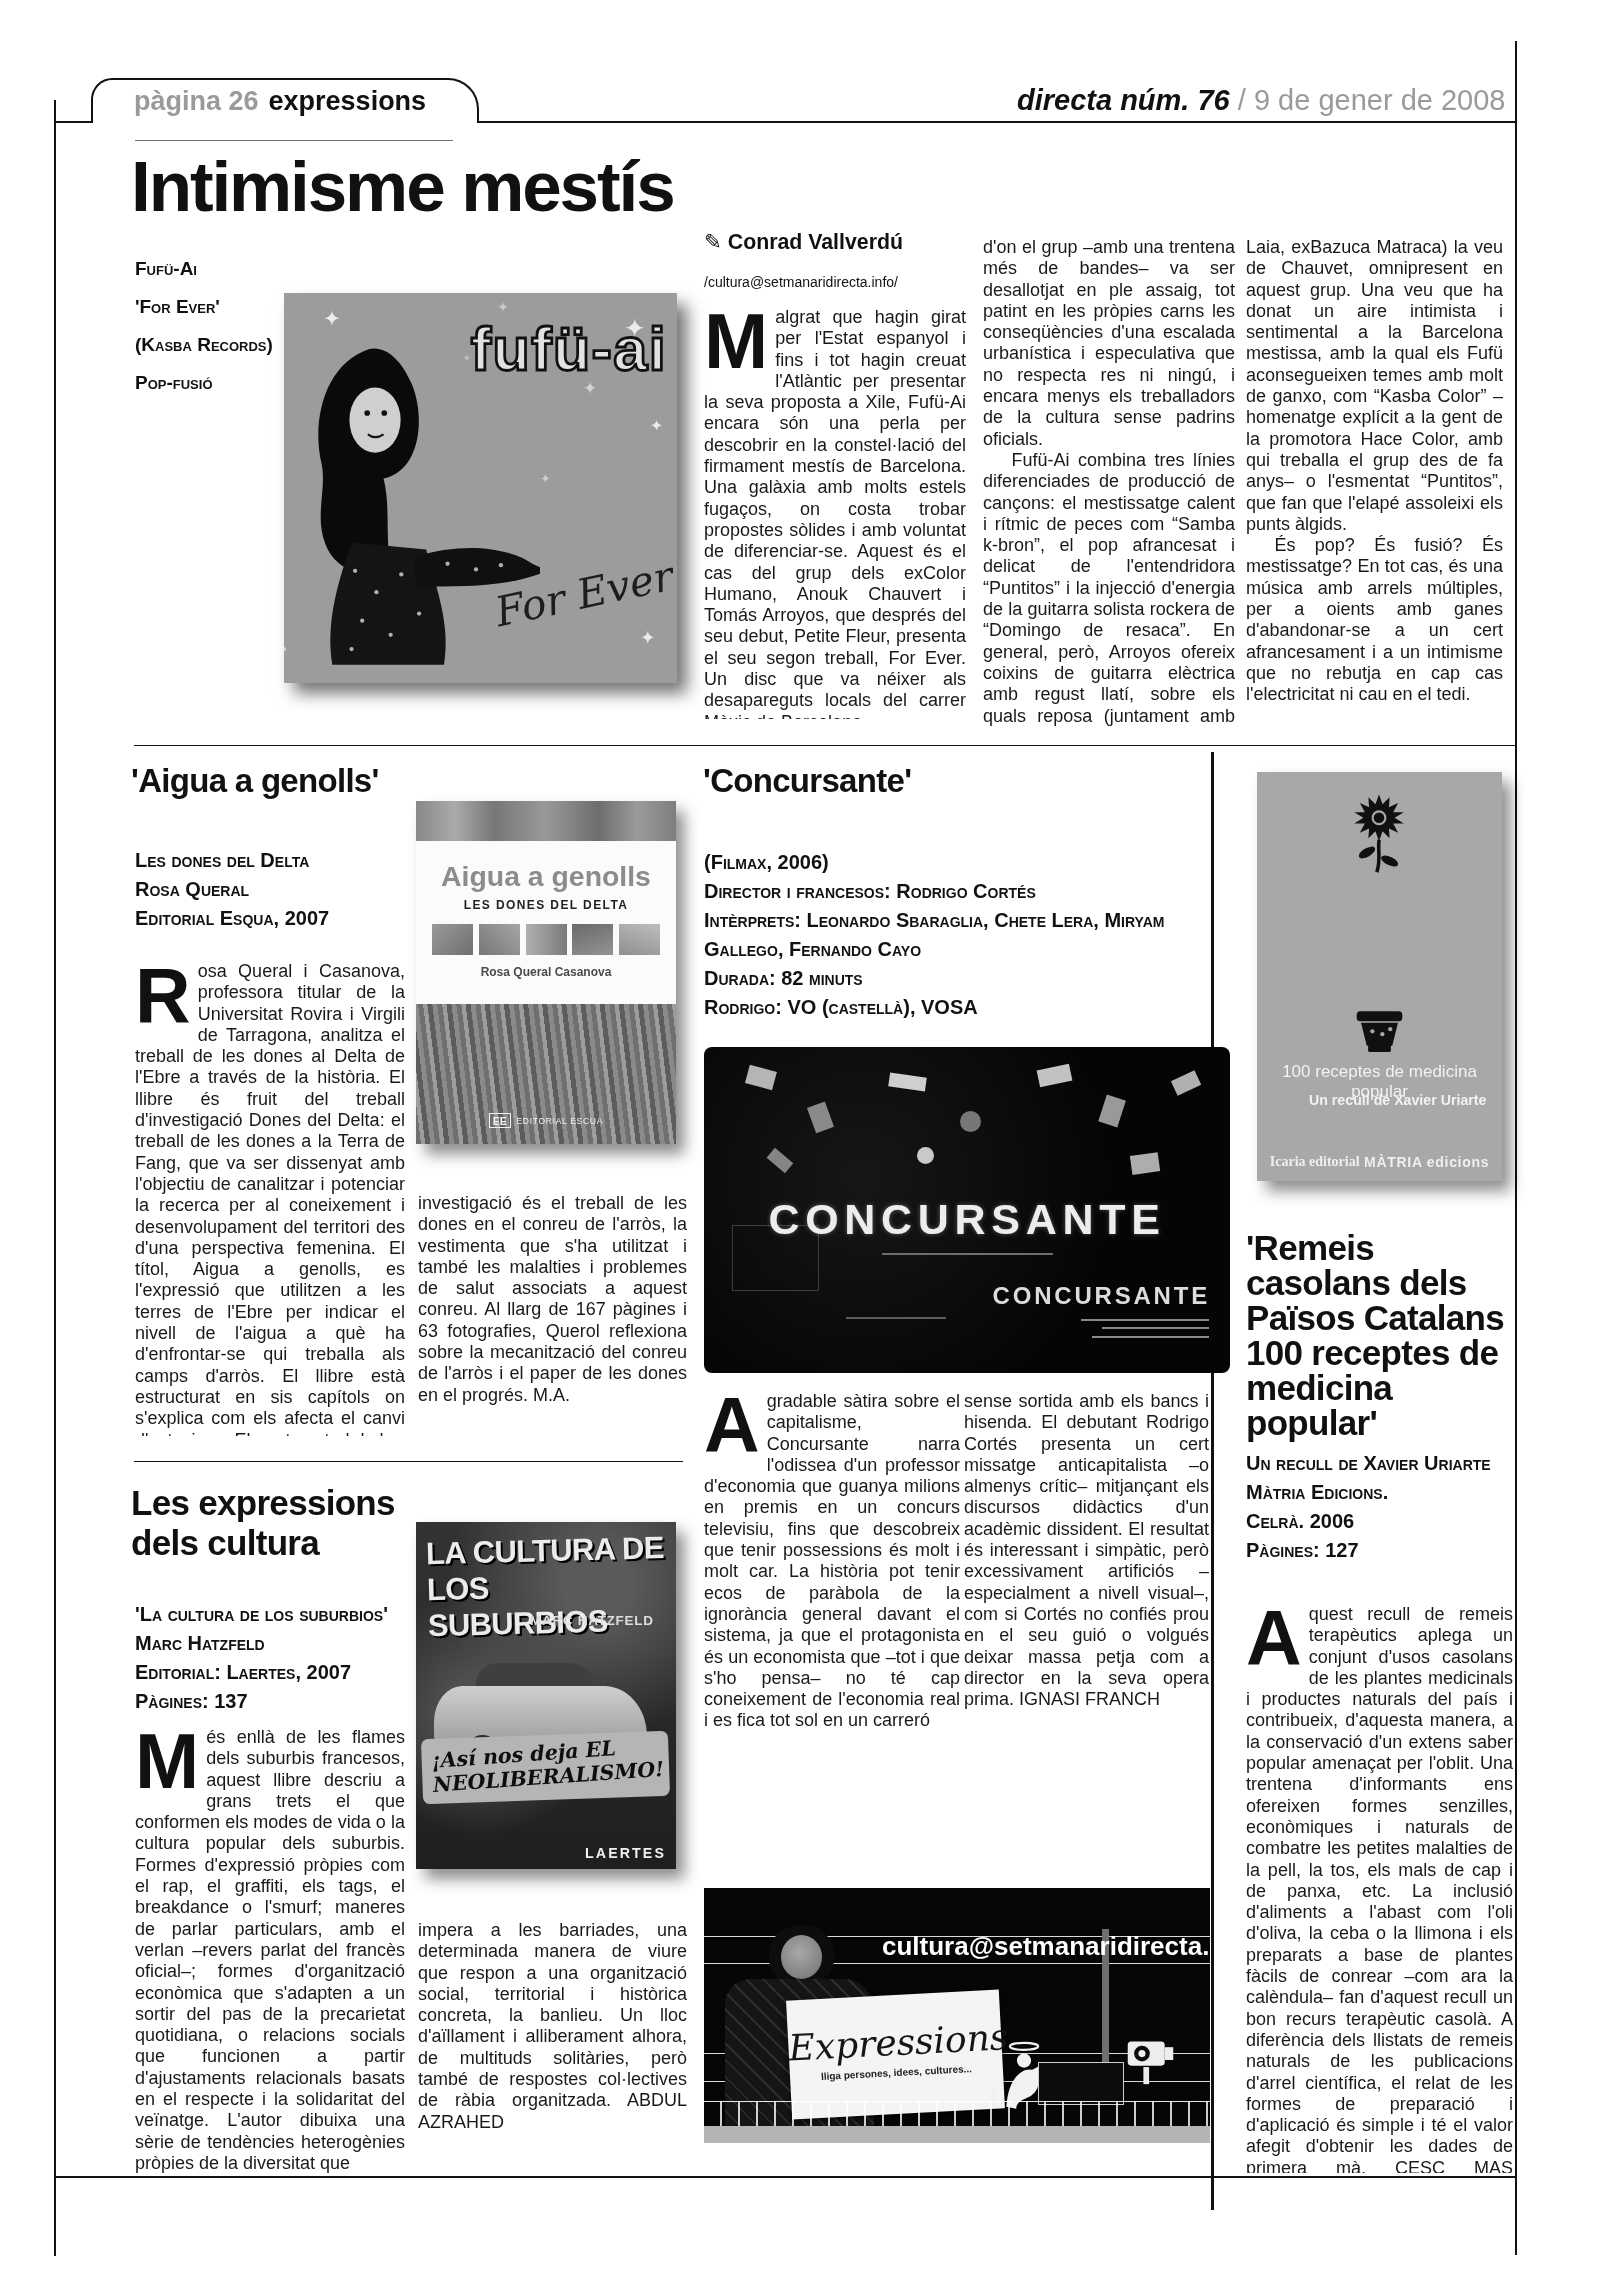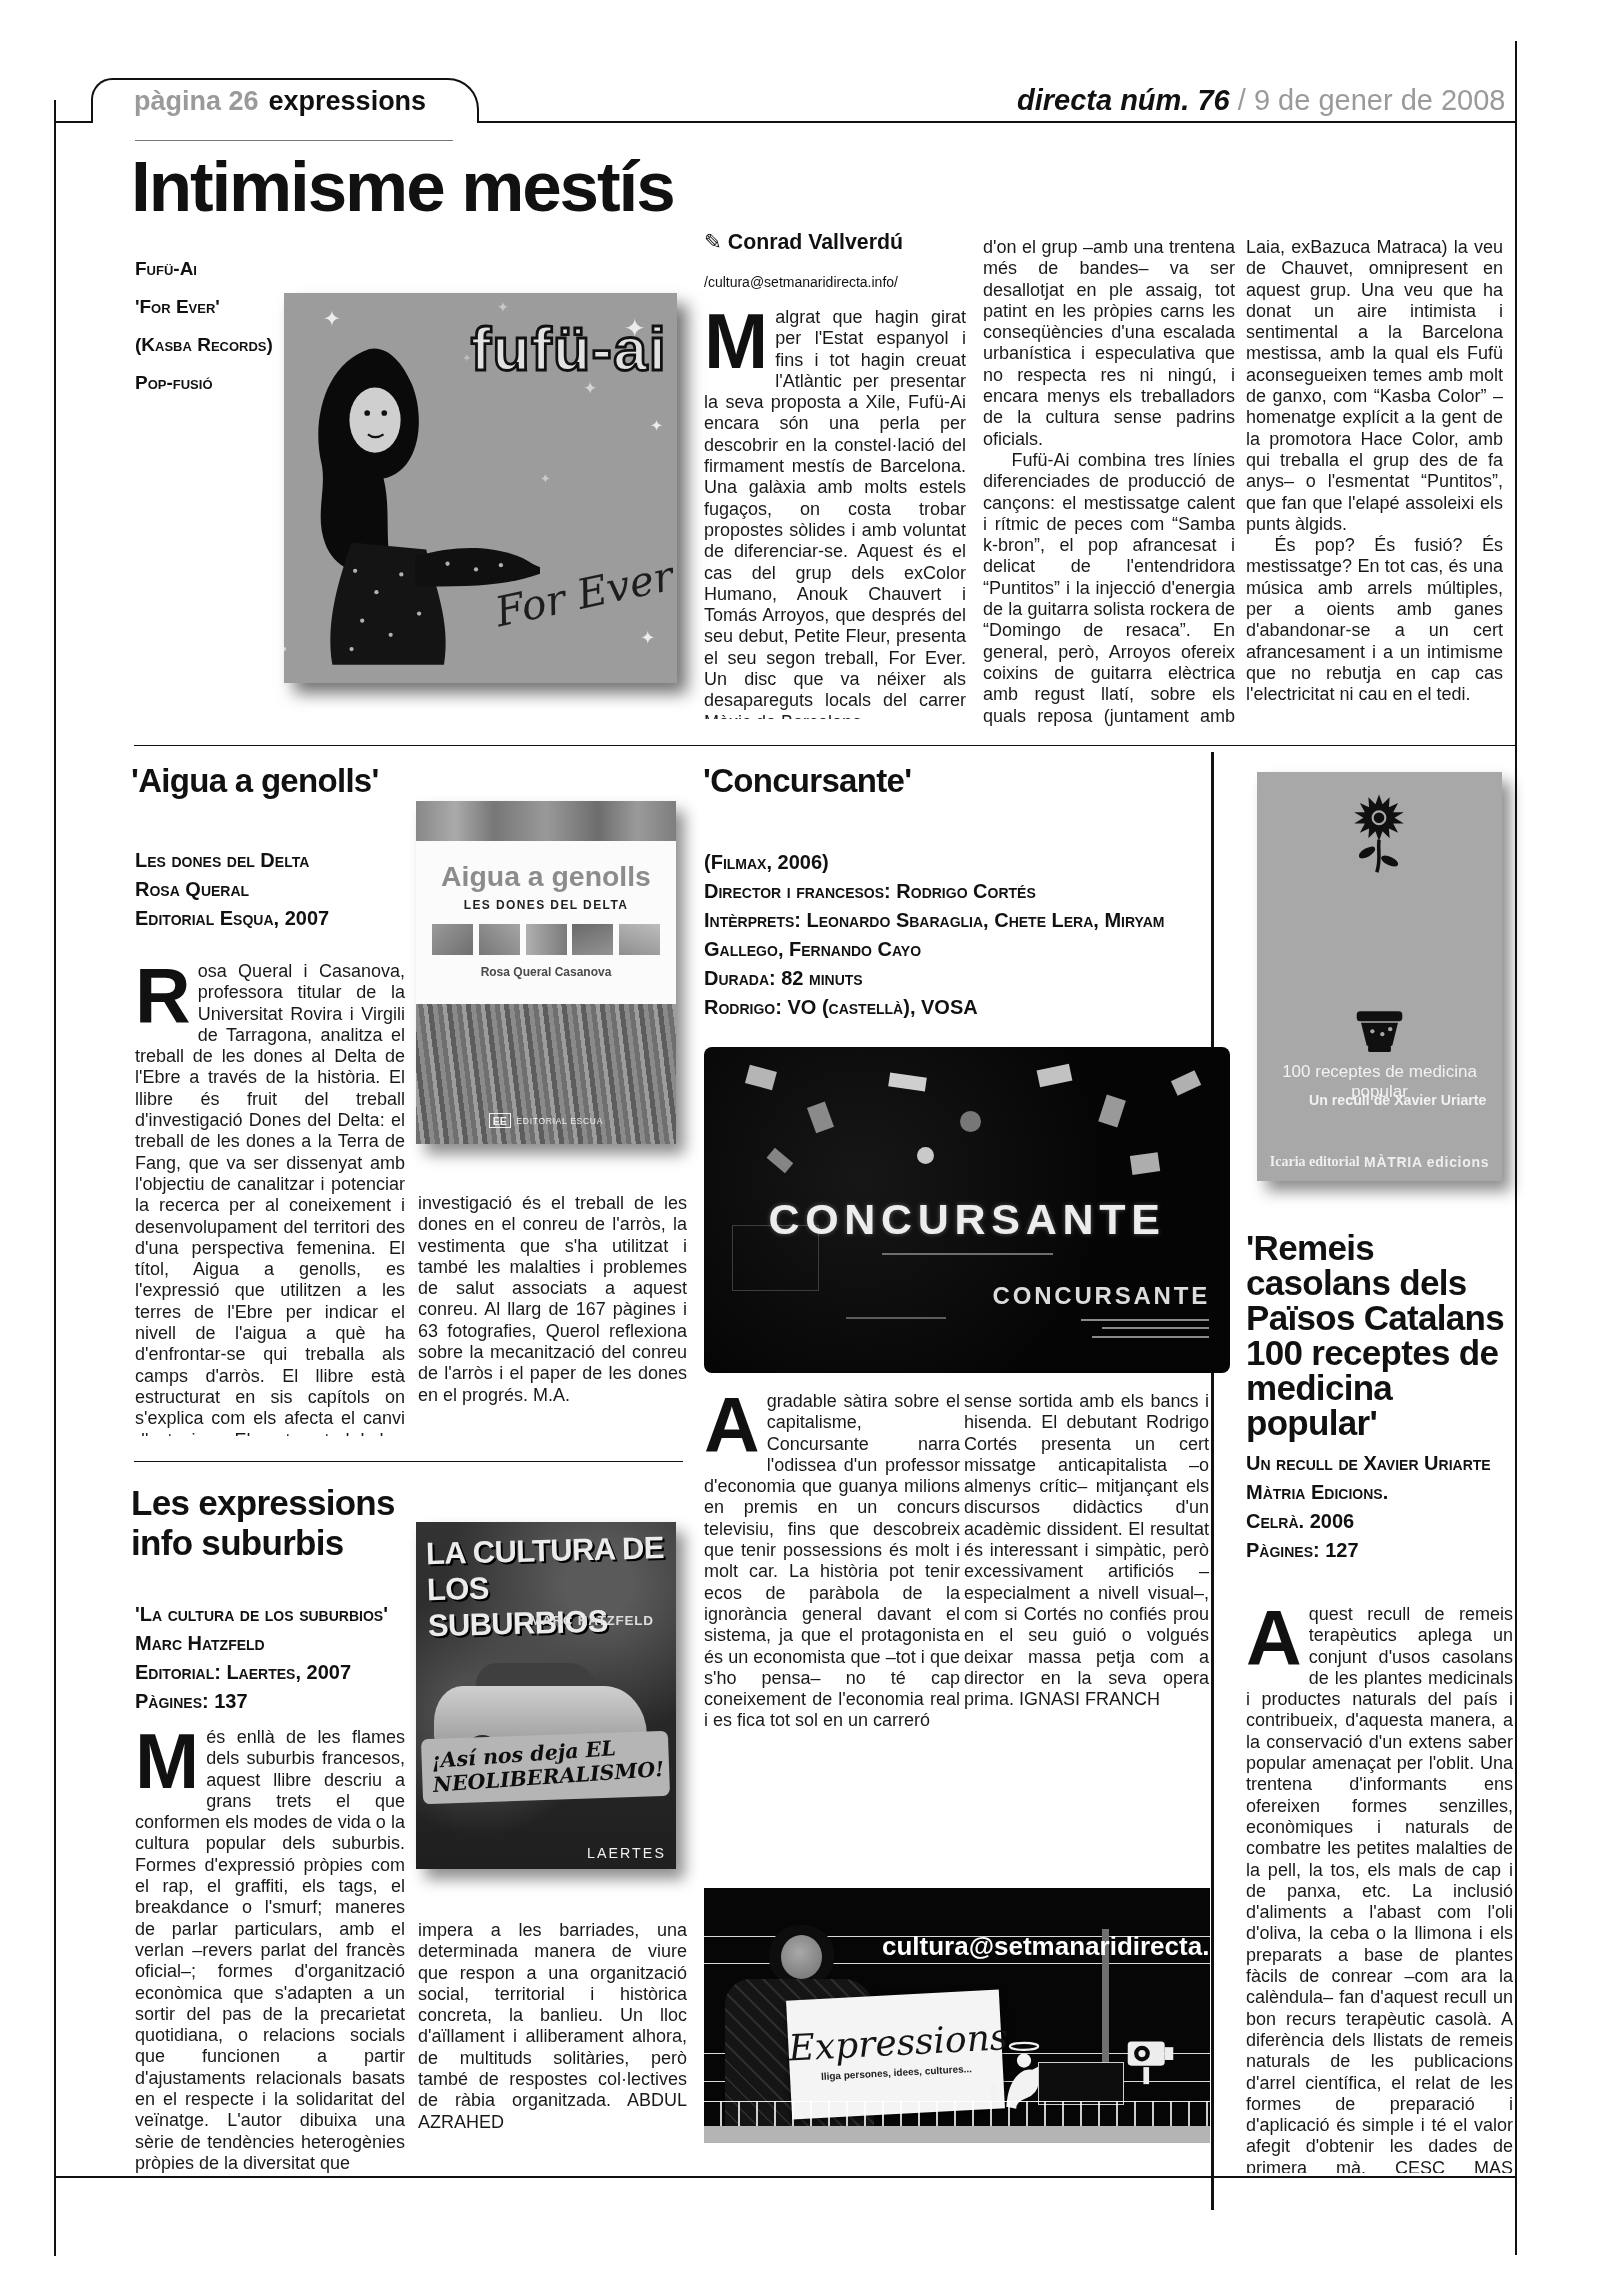--- a/index.html
+++ b/index.html
@@ -74,21 +74,21 @@
   .car-body{position:absolute;left:18px;top:164px;width:213px;height:60px;
      background:linear-gradient(#cfcfcf,#9d9d9d);border-radius:28.4px 43px 10px 10px/36px 50px 10px 10px;}
   .car-roof{position:absolute;left:60px;top:141px;width:121px;height:36px;background:#3f3f3f;
      border-radius:21.3px 28.4px 0 0;}
   .wheel{position:absolute;width:33px;height:33px;background:#0c0c0c;border:4.3px solid #2c2c2c;
      border-radius:50%;box-sizing:border-box;}
   .sub-patch{position:absolute;left:5.7px;top:213px;width:247px;height:65px;background:#b5b5b5;
      border-radius:7.1px;transform:rotate(-2deg);}
   .sub-graffiti{position:absolute;left:15.6px;top:219px;width:228px;font-family:"DejaVu Serif",serif;
      font-style:italic;font-weight:bold;font-size:20.6px;color:#0e0e0e;transform:rotate(-4deg);line-height:24px;}
-  .sub-pub{position:absolute;right:10px;bottom:8.5px;color:#f0f0f0;font-size:14.2px;font-weight:normal;letter-spacing:2.1px;}
+  .sub-pub{position:absolute;right:10px;bottom:8.5px;color:#f0f0f0;font-size:14.2px;font-weight:bold;letter-spacing:2.1px;}
 
   
   .poster{left:704px;top:1047px;width:526px;height:326px;background:
      radial-gradient(circle at 30% 40%,rgba(255,255,255,.07),transparent 60%),#050505;overflow:hidden;border-radius:8px;}
   .deb{position:absolute;}
   .poster-title{position:absolute;left:0;right:0;top:148px;text-align:center;font-size:43px;
      font-weight:800;letter-spacing:5.7px;color:#ededed;text-shadow:0 0 5.7px rgba(255,255,255,.3);}
   .poster-title2{position:absolute;right:20px;top:235px;font-size:24px;font-weight:bold;
      letter-spacing:2.8px;color:#dcdcdc;}
   .bar{position:absolute;height:2.1px;background:#8a8a8a;}
@@ -283,21 +283,21 @@
     <div class="bar" style="left:178px;top:206px;width:171px;background:#6e6e6e;"></div>
   </div>
 
   <div class="abs bt" style="left:704px;top:1391px;width:256px;height:370px;">
     <p><span class="dc">A</span><span>gradable sàtira sobre el capitalisme, Concursante narra l'odissea d'un professor d'economia que guanya milions en premis en un concurs televisiu, fins que descobreix que tenir possessions és molt i molt car. La història pot tenir ecos de paràbola de la ignorància general davant el sistema, ja que el protagonista és un economista que –tot i que s'ho pensa– no té cap coneixement de l'economia real i es fica tot sol en un carreró</span></p>
   </div>
   <div class="abs bt" style="left:964px;top:1391px;width:245px;height:370px;">
     <p>sense sortida amb els bancs i hisenda. El debutant Rodrigo Cortés presenta un cert missatge anticapitalista –o almenys crític– mitjançant els discursos didàctics d'un acadèmic dissident. El resultat és interessant i simpàtic, però excessivament artificiós –especialment a nivell visual–, com si Cortés no confiés prou en el seu guió o volgués deixar massa petja com a director en la seva opera prima. IGNASI FRANCH</p>
   </div>
 
-  <h2 class="abs sec-title" style="left:131px;top:1483px;margin:0;width:284px;font-size:35px;line-height:40px;">Les expressions info suburbis</h2>
+  <h2 class="abs sec-title" style="left:131px;top:1483px;margin:0;width:284px;font-size:35px;line-height:40px;">Les expressions dels cultura</h2>
   <div class="abs credits" style="left:135px;top:1600px;width:277px;">
     <div>'La cultura de los suburbios'</div>
     <div>Marc Hatzfeld</div>
     <div>Editorial: Laertes, 2007</div>
     <div>Pàgines: 137</div>
   </div>
   <div class="abs bt" style="left:135px;top:1727px;width:270px;height:447px;">
     <p><span class="dc">M</span><span>és enllà de les flames dels suburbis francesos, aquest llibre descriu a grans trets el que conformen els modes de vida o la cultura popular dels suburbis. Formes d'expressió pròpies com el rap, el graffiti, els tags, el breakdance o l'smurf; maneres de parlar particulars, amb el verlan –revers parlat del francès oficial–; formes d'organització econòmica que s'adapten a un sortir del pas de la precarietat quotidiana, o relacions socials que funcionen a partir d'ajustaments relacionals basats en el respecte i la solidaritat del veïnatge. L'autor dibuixa una sèrie de tendències heterogènies pròpies de la diversitat que</span></p>
   </div>
 

